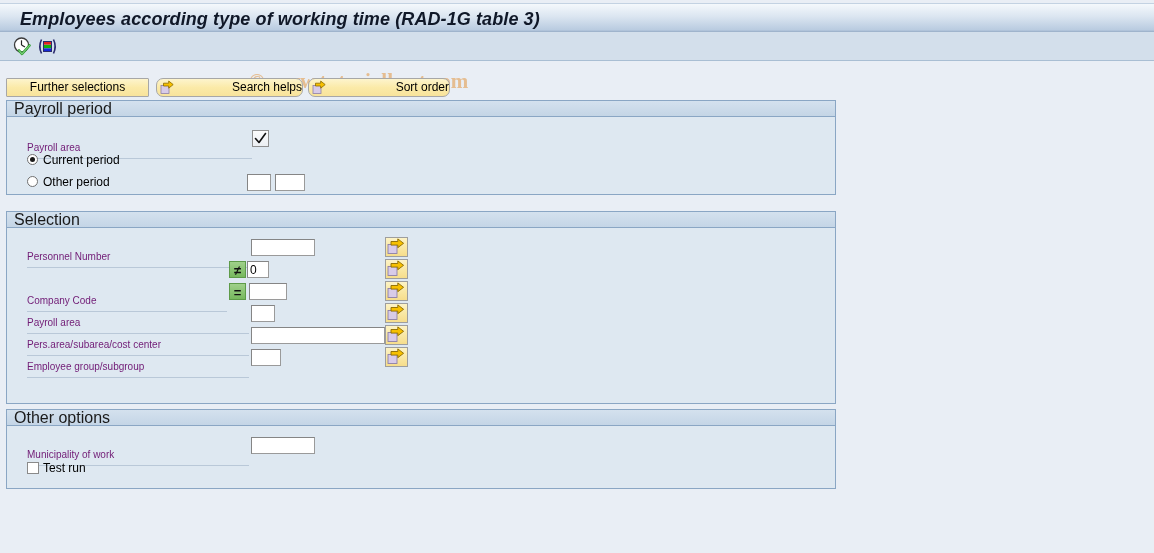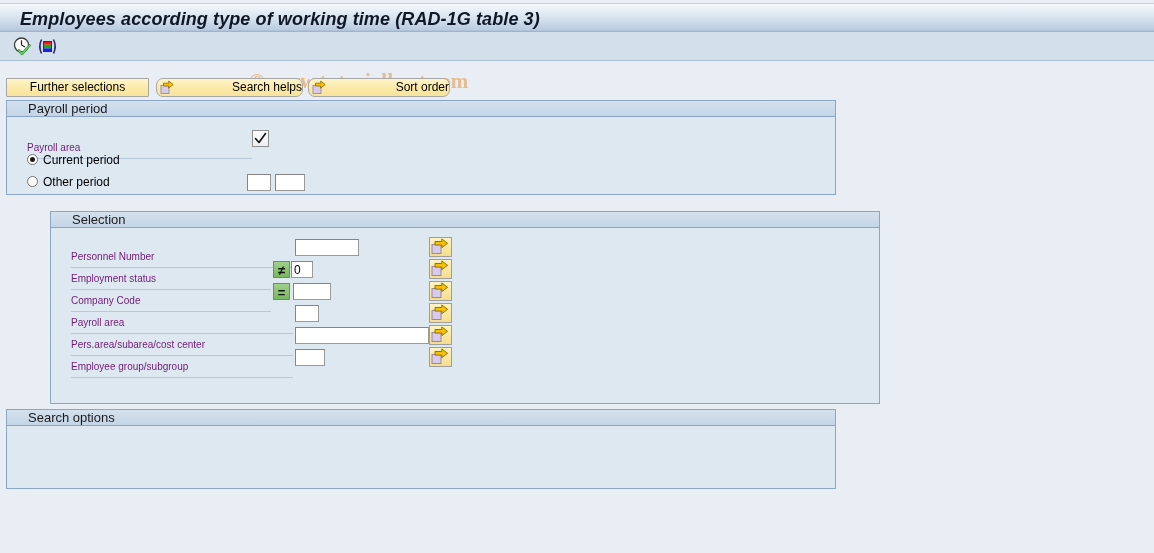--- a/index.html
+++ b/index.html
@@ -113,33 +113,33 @@
     left: 6px;
     width: 830px;
     border: 1px solid #8aa6c4;
     background: #dee8f1;
     box-sizing: border-box;
   }
   .panel-header {
     height: 16px;
     background: linear-gradient(to bottom, #d4e1ee 0%, #c4d5e6 100%);
     border-bottom: 1px solid #8aa6c4;
-    font-size: 13px;
+    font-size: 16px;
     color: #1a1a1a;
-    padding-left: 21px;
+    padding-left: 7px;
     line-height: 15px;
     box-sizing: border-box;
   }
   .panel-body {
     position: relative;
   }
 
   #panel-payroll   { top: 100px; height: 95px; }
   #panel-payroll .panel-body   { height: 78px; }
-  #panel-selection { top: 211px; height: 193px; margin-left: 44px; }
+  #panel-selection { top: 211px; height: 193px; }
   #panel-selection .panel-body { height: 176px; }
   #panel-other     { top: 409px; height: 80px; }
   #panel-other .panel-body     { height: 63px; }
 
   
   .frow {
     position: absolute;
     left: 0;
     height: 21px;
   }
@@ -361,21 +361,20 @@
       <input class="fieldbox" style="left: 244px; width: 64px;" type="text" value="">
       <div class="msbtn" style="left:378px; top:0px;">
         <svg viewBox="0 0 21 18" width="21" height="18">
           <rect x="2" y="6.5" width="9" height="9" fill="#d8cbe8" stroke="#8d7fa8" stroke-width="0.9"></rect>
           <path d="M5 3.5 h6.8 v-2.6 l5.8 4.4 -5.8 4.4 v-2.6 h-6.8 z" fill="#f7c000" stroke="#8a6a00" stroke-width="0.9" stroke-linejoin="round"></path>
         </svg>
       </div>
     </div>
 
     <div class="frow" style="top:31px; width:100%;">
-      <div class="flabel" style="width:200px;">Employment status</div>
       <div class="opicon" style="left:222px;">
         <span>≠</span>
       </div>
       <input class="fieldbox" style="left: 240px; width: 22px;" type="text" value="0">
       <div class="msbtn" style="left:378px; top:0px;">
         <svg viewBox="0 0 21 18" width="21" height="18">
           <rect x="2" y="6.5" width="9" height="9" fill="#d8cbe8" stroke="#8d7fa8" stroke-width="0.9"></rect>
           <path d="M5 3.5 h6.8 v-2.6 l5.8 4.4 -5.8 4.4 v-2.6 h-6.8 z" fill="#f7c000" stroke="#8a6a00" stroke-width="0.9" stroke-linejoin="round"></path>
         </svg>
       </div>
@@ -425,14 +424,25 @@
           <rect x="2" y="6.5" width="9" height="9" fill="#d8cbe8" stroke="#8d7fa8" stroke-width="0.9"></rect>
           <path d="M5 3.5 h6.8 v-2.6 l5.8 4.4 -5.8 4.4 v-2.6 h-6.8 z" fill="#f7c000" stroke="#8a6a00" stroke-width="0.9" stroke-linejoin="round"></path>
         </svg>
       </div>
     </div>
 
   </div>
 </div>
 
 <div class="panel" id="panel-other">
-  <div class="panel-header">Search options</div>
+  <div class="panel-header">Other options</div>
+  <div class="panel-body">
+
+    <div class="frow" style="top:9px; width:100%;">
+      <div class="flabel" style="width:222px;">Municipality of work</div>
+      <input class="fieldbox" style="left: 244px; width: 64px;" type="text" value="">
+    </div>
+
+    <div class="check-row" style="top:33px;">
+      <span class="cbox"></span><span>Test run</span>
+    </div>
+  </div>
 </div>
 
 </body></html>

